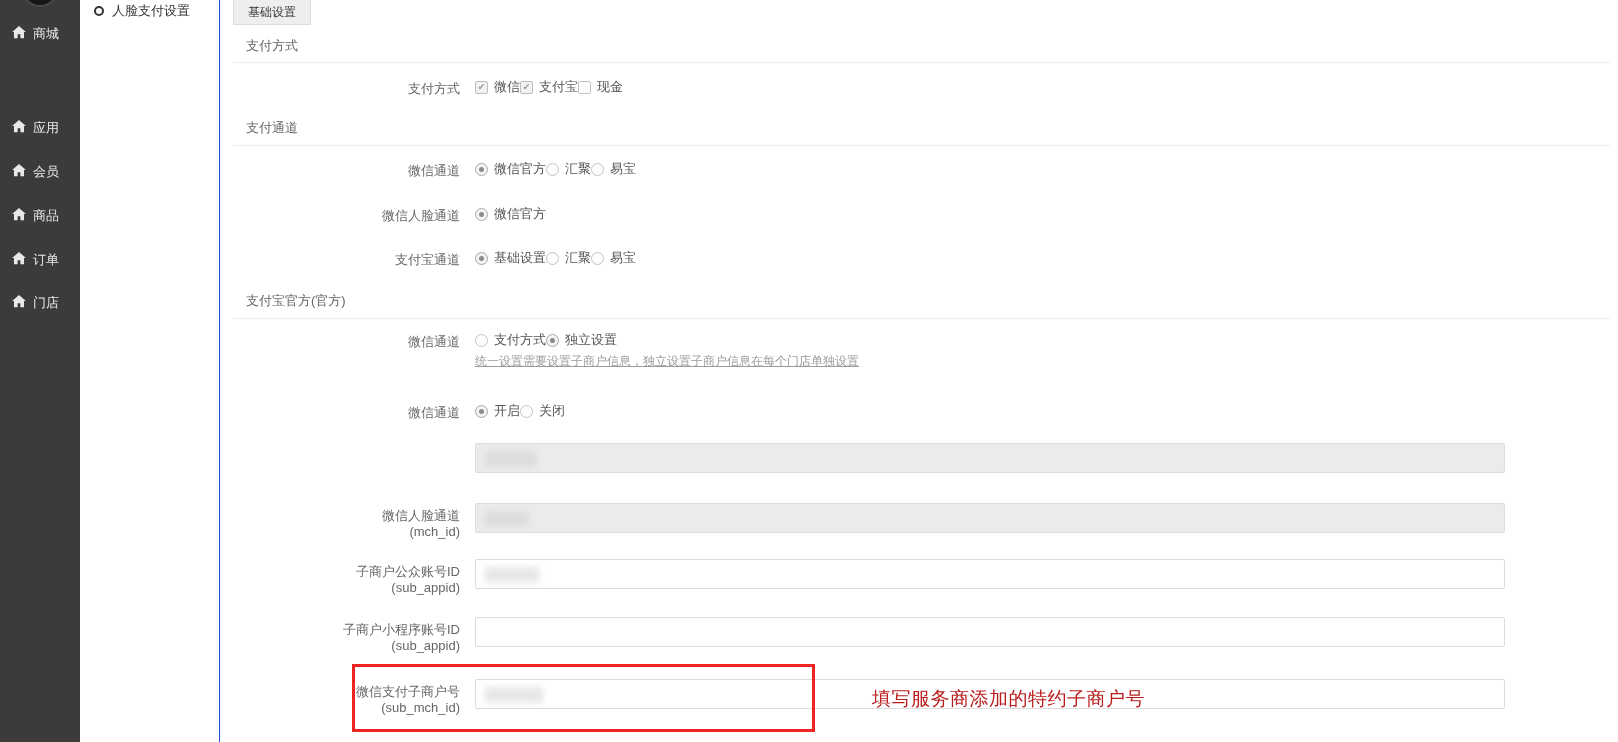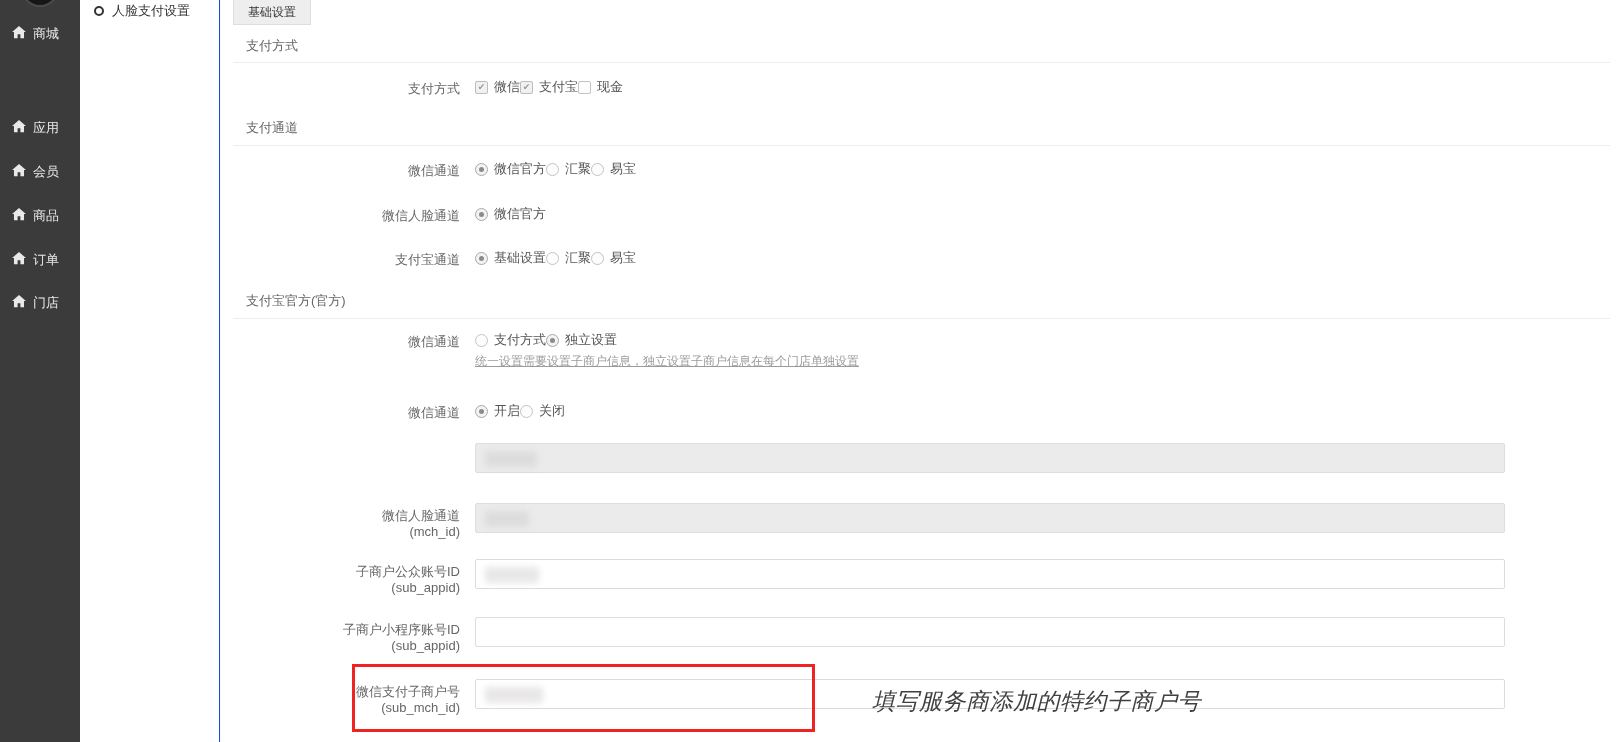--- a/index.html
+++ b/index.html
@@ -83,22 +83,22 @@
     position:absolute; left:9px; top:7px; width:52px; height:16px;
     background:#d9d9d9; border-radius:2px; filter:blur(3px); opacity:0.8;
   }
   .tinput.white .redact { background:#e3e1e1; }
   
   .anno-box {
     position:absolute; left:352px; top:664px; width:463px; height:68px;
     border:3px solid #f02323; background:transparent; pointer-events:none;
   }
   .anno-text {
-    position:absolute; left:872px; top:686px; font-size:23px; color:#404040;
-    letter-spacing:0.5px; white-space:nowrap;font-style:italic;
+    position:absolute; left:872px; top:686px; font-size:19px; color:#b91c1c;
+    letter-spacing:0.5px; white-space:nowrap;
   }
 </style>
 </head>
 <body>
 
 <div class="app">
 
   <div class="sidebar">
     <div class="logo-circle"></div>
 

